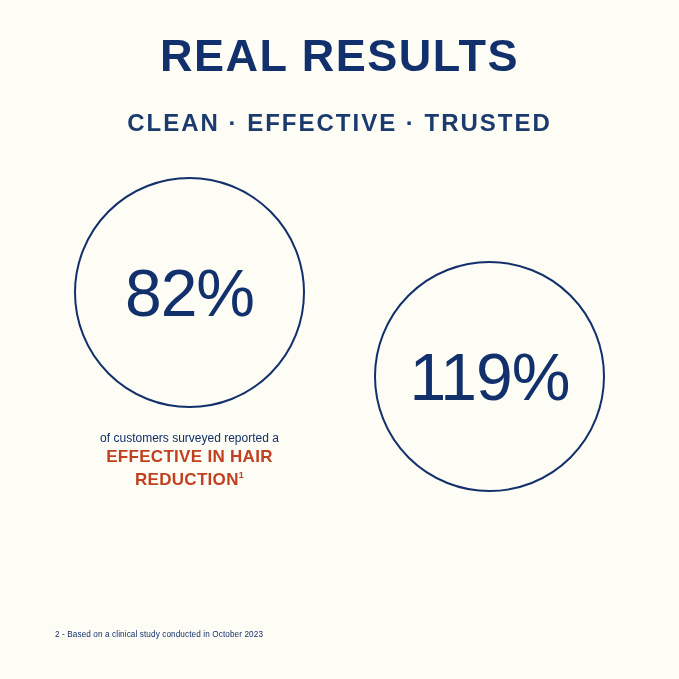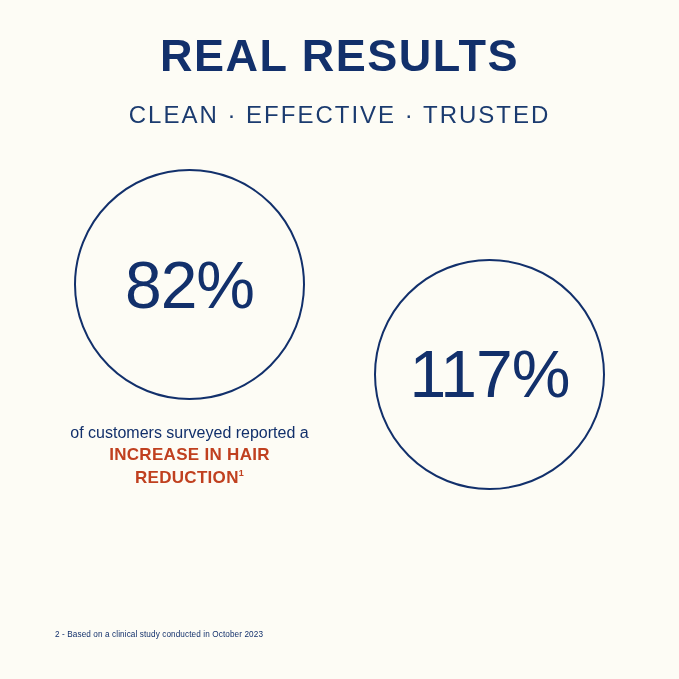--- a/index.html
+++ b/index.html
@@ -28,25 +28,25 @@
   .headline {
     margin-top: 32px;
     font-size: 45px;
     font-weight: bold;
     letter-spacing: 1.5px;
     color: #12306b;
     text-align: center;
     line-height: 1.05;
   }
   .subhead {
-    margin-top: 22px;
+    margin-top: 30px;
     font-size: 24px;
     letter-spacing: 2.0px;
     color: #1b3b6f;
-    font-weight: 400;
+    font-weight: 700;
     text-align: center;
   }
   .stats-row {
     margin-top: 40px;
     width: 100%;
     display: flex;
     justify-content: center;
     align-items: flex-end;
     gap: 20px;
   }
@@ -75,21 +75,21 @@
   }
   .caption {
     margin-top: 22px;
     text-align: center;
     line-height: 1.35;
   }
   .cap-line {
     display: block;
   }
   .cap-normal {
-    font-size: 16px;
+    font-size: 12px;
     color: #12306b;
     font-weight: 400;
   }
   .cap-accent {
     font-size: 17px;
     color: #c0401f;
     font-weight: bold;
     letter-spacing: 0.3px;
   }
   .cap-normal-sm {
@@ -123,28 +123,28 @@
   <div class="subhead">CLEAN · EFFECTIVE · TRUSTED</div>
 
   <div class="stats-row">
 
     <div class="stat-block">
       <div class="circle">
         <div class="circle-value">82%</div>
       </div>
       <div class="caption">
         <span class="cap-line cap-normal">of customers surveyed reported a</span>
-        <span class="cap-line cap-accent">INCREASE IN HAIR</span>
+        <span class="cap-line cap-accent">EFFECTIVE IN HAIR</span>
         <span class="cap-line cap-accent"><span>REDUCTION</span><sup>1</sup></span>
       </div>
     </div>
 
     <div class="stat-block">
       <div class="circle">
-        <div class="circle-value">117%</div>
+        <div class="circle-value">119%</div>
       </div>
     </div>
 
   </div>
 
   <div class="footnotes">
     <div class="footnote">2 - Based on a clinical study conducted in October 2023</div>
   </div>
 
 </div>

